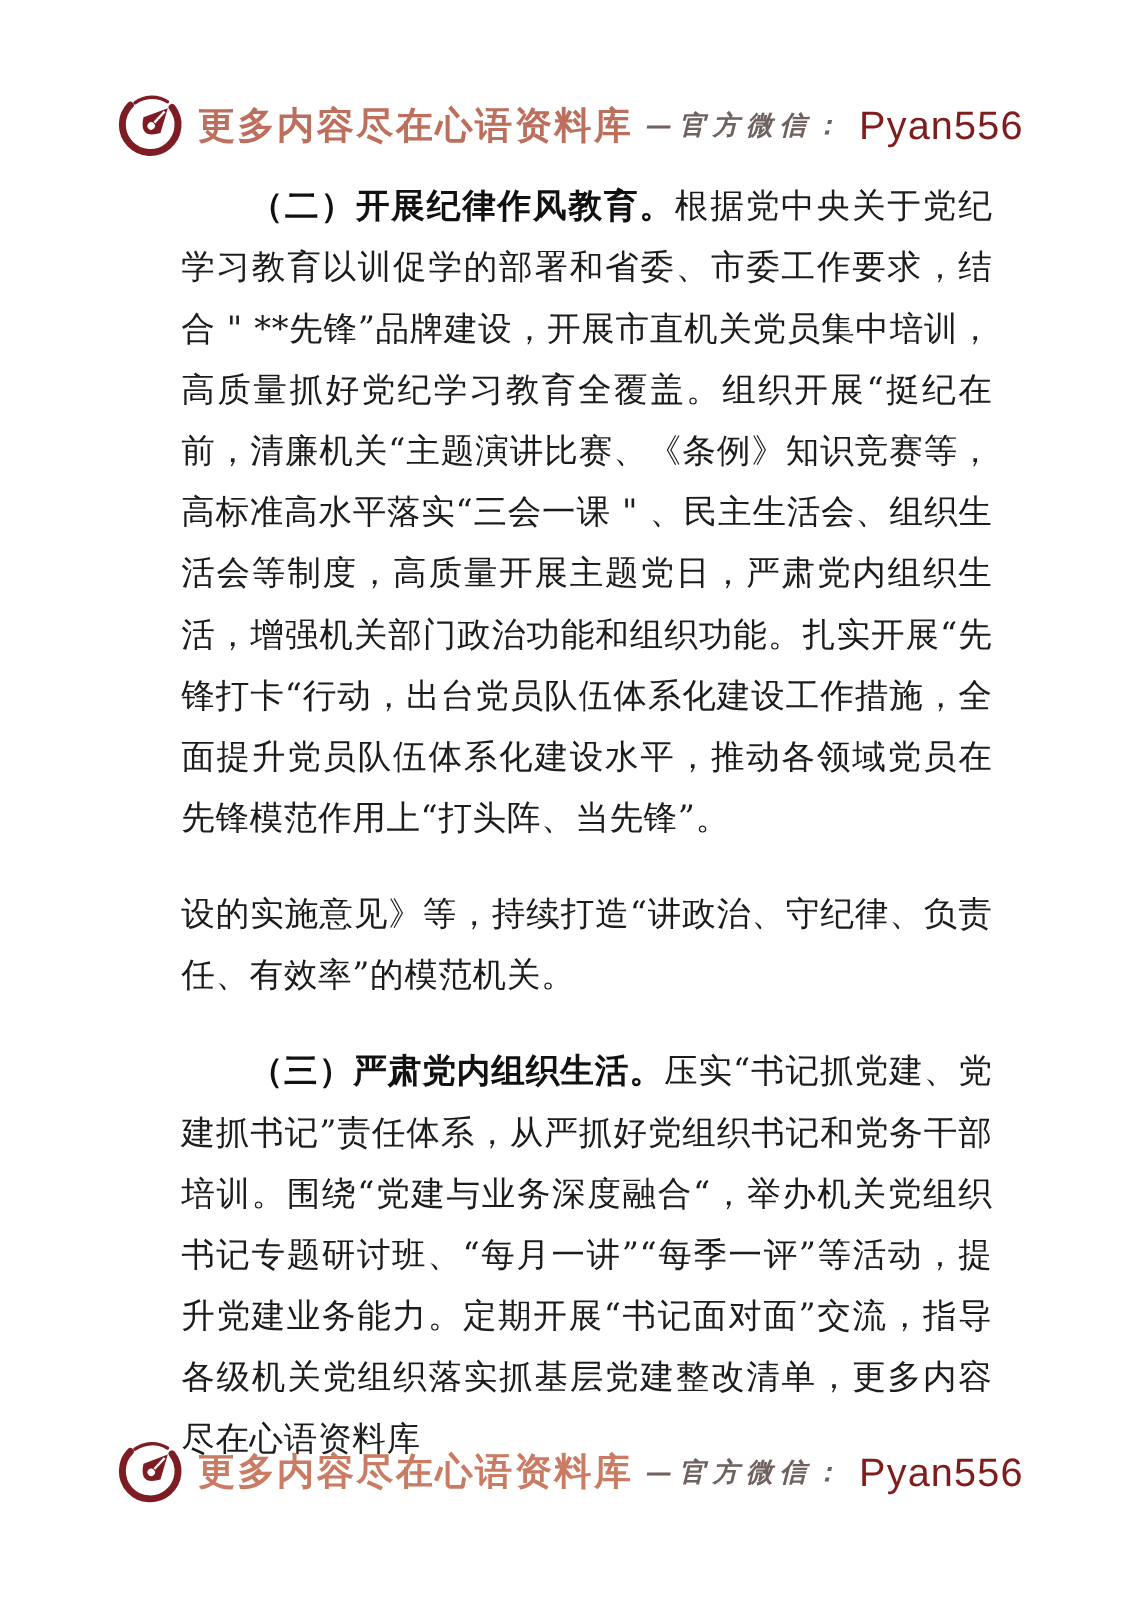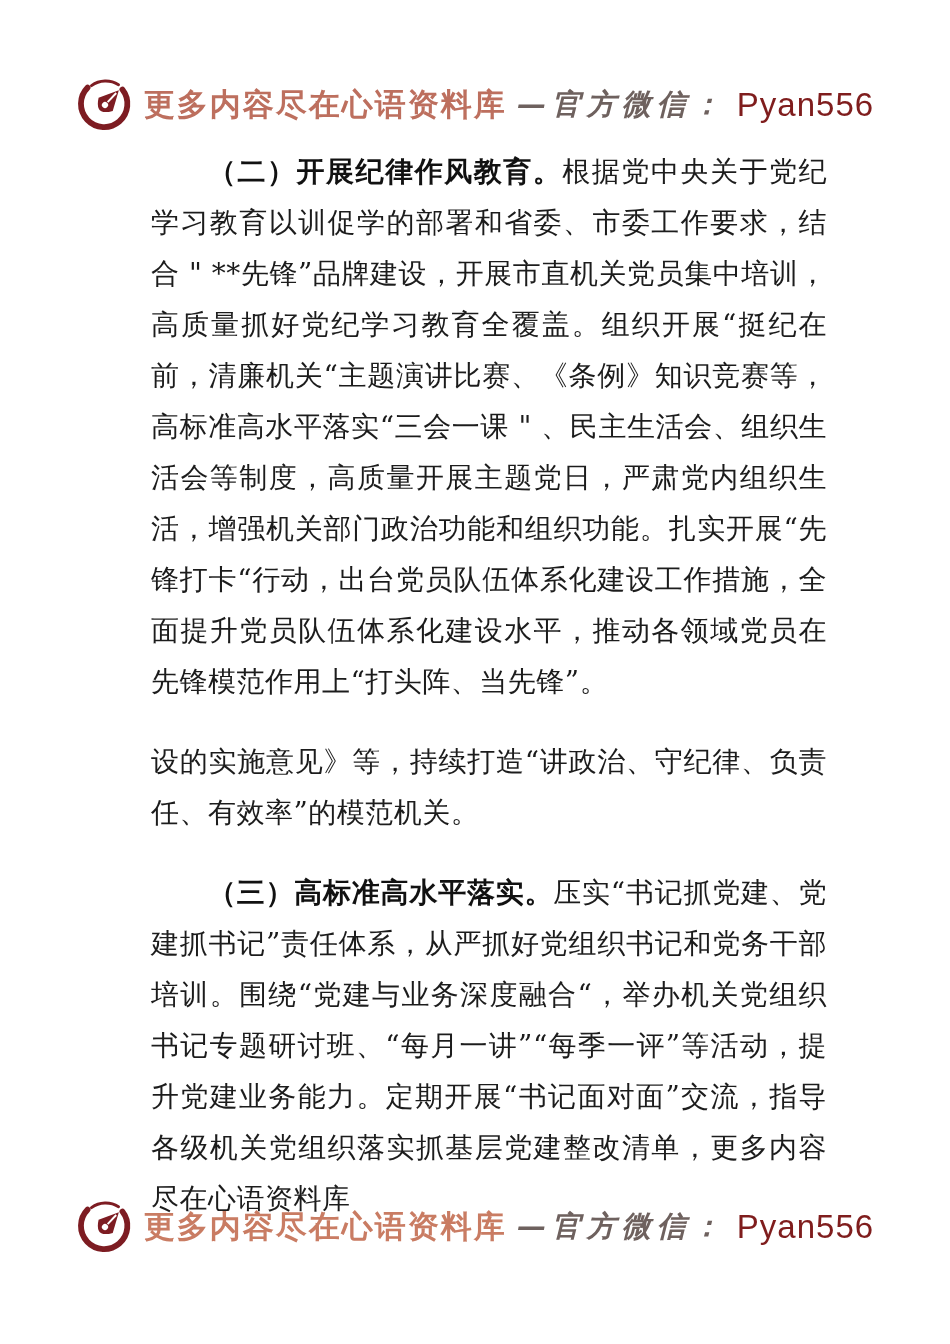--- a/index.html
+++ b/index.html
@@ -35,21 +35,21 @@
     flex: 0 0 auto;
     display: inline-block;
   }
   .wm-main {
     font-size: 31px;
     font-weight: 700;
     letter-spacing: 2px;
     color: #c0705f;
   }
   .wm-label {
-    font-size: 29px;
+    font-size: 22px;
     font-style: italic;
     font-weight: 600;
     letter-spacing: 6px;
     color: #6e615e;
   }
   .wm-account {
     font-size: 33px;
     font-family: "Liberation Sans", "DejaVu Sans", sans-serif;
     color: #7f1d1d;
     letter-spacing: 1px;
@@ -100,21 +100,21 @@
   </div>
 
   <div class="content">
     <p class="para indent">
       <span class="heading">（二）开展纪律作风教育。</span><span>根据党中央关于党纪学习教育以训促学的部署和省委、市委工作要求，结合 " **先锋”品牌建设，开展市直机关党员集中培训，高质量抓好党纪学习教育全覆盖。组织开展“挺纪在前，清廉机关“主题演讲比赛、《条例》知识竞赛等，高标准高水平落实“三会一课 " 、民主生活会、组织生活会等制度，高质量开展主题党日，严肃党内组织生活，增强机关部门政治功能和组织功能。扎实开展“先锋打卡“行动，出台党员队伍体系化建设工作措施，全面提升党员队伍体系化建设水平，推动各领域党员在先锋模范作用上“打头阵、当先锋”。</span>
     </p>
     <p class="para">
       <span>设的实施意见》等，持续打造“讲政治、守纪律、负责任、有效率”的模范机关。</span>
     </p>
     <p class="para indent">
-      <span class="heading">（三）高标准高水平落实。</span><span>压实“书记抓党建、党建抓书记”责任体系，从严抓好党组织书记和党务干部培训。围绕“党建与业务深度融合“，举办机关党组织书记专题研讨班、“每月一讲”“每季一评”等活动，提升党建业务能力。定期开展“书记面对面”交流，指导各级机关党组织落实抓基层党建整改清单，更多内容尽在心语资料库</span>
+      <span class="heading">（三）严肃党内组织生活。</span><span>压实“书记抓党建、党建抓书记”责任体系，从严抓好党组织书记和党务干部培训。围绕“党建与业务深度融合“，举办机关党组织书记专题研讨班、“每月一讲”“每季一评”等活动，提升党建业务能力。定期开展“书记面对面”交流，指导各级机关党组织落实抓基层党建整改清单，更多内容尽在心语资料库</span>
     </p>
   </div>
 
   <div class="watermark bottom">
     <span class="wm-logo">
       <svg viewBox="0 0 60 60" width="58" height="58">
         <path d="M 12 12 A 24 24 0 1 0 48 14" fill="none" stroke="#7d1c22" stroke-width="6" stroke-linecap="round"></path>
         <path d="M 16 10 A 25 25 0 0 1 44 9" fill="none" stroke="#7d1c22" stroke-width="3" stroke-linecap="round"></path>
         <g transform="rotate(43 30 30)">
           <path d="M30 9 L40 29 Q30 46 20 29 Z" fill="#7d1c22"></path>

